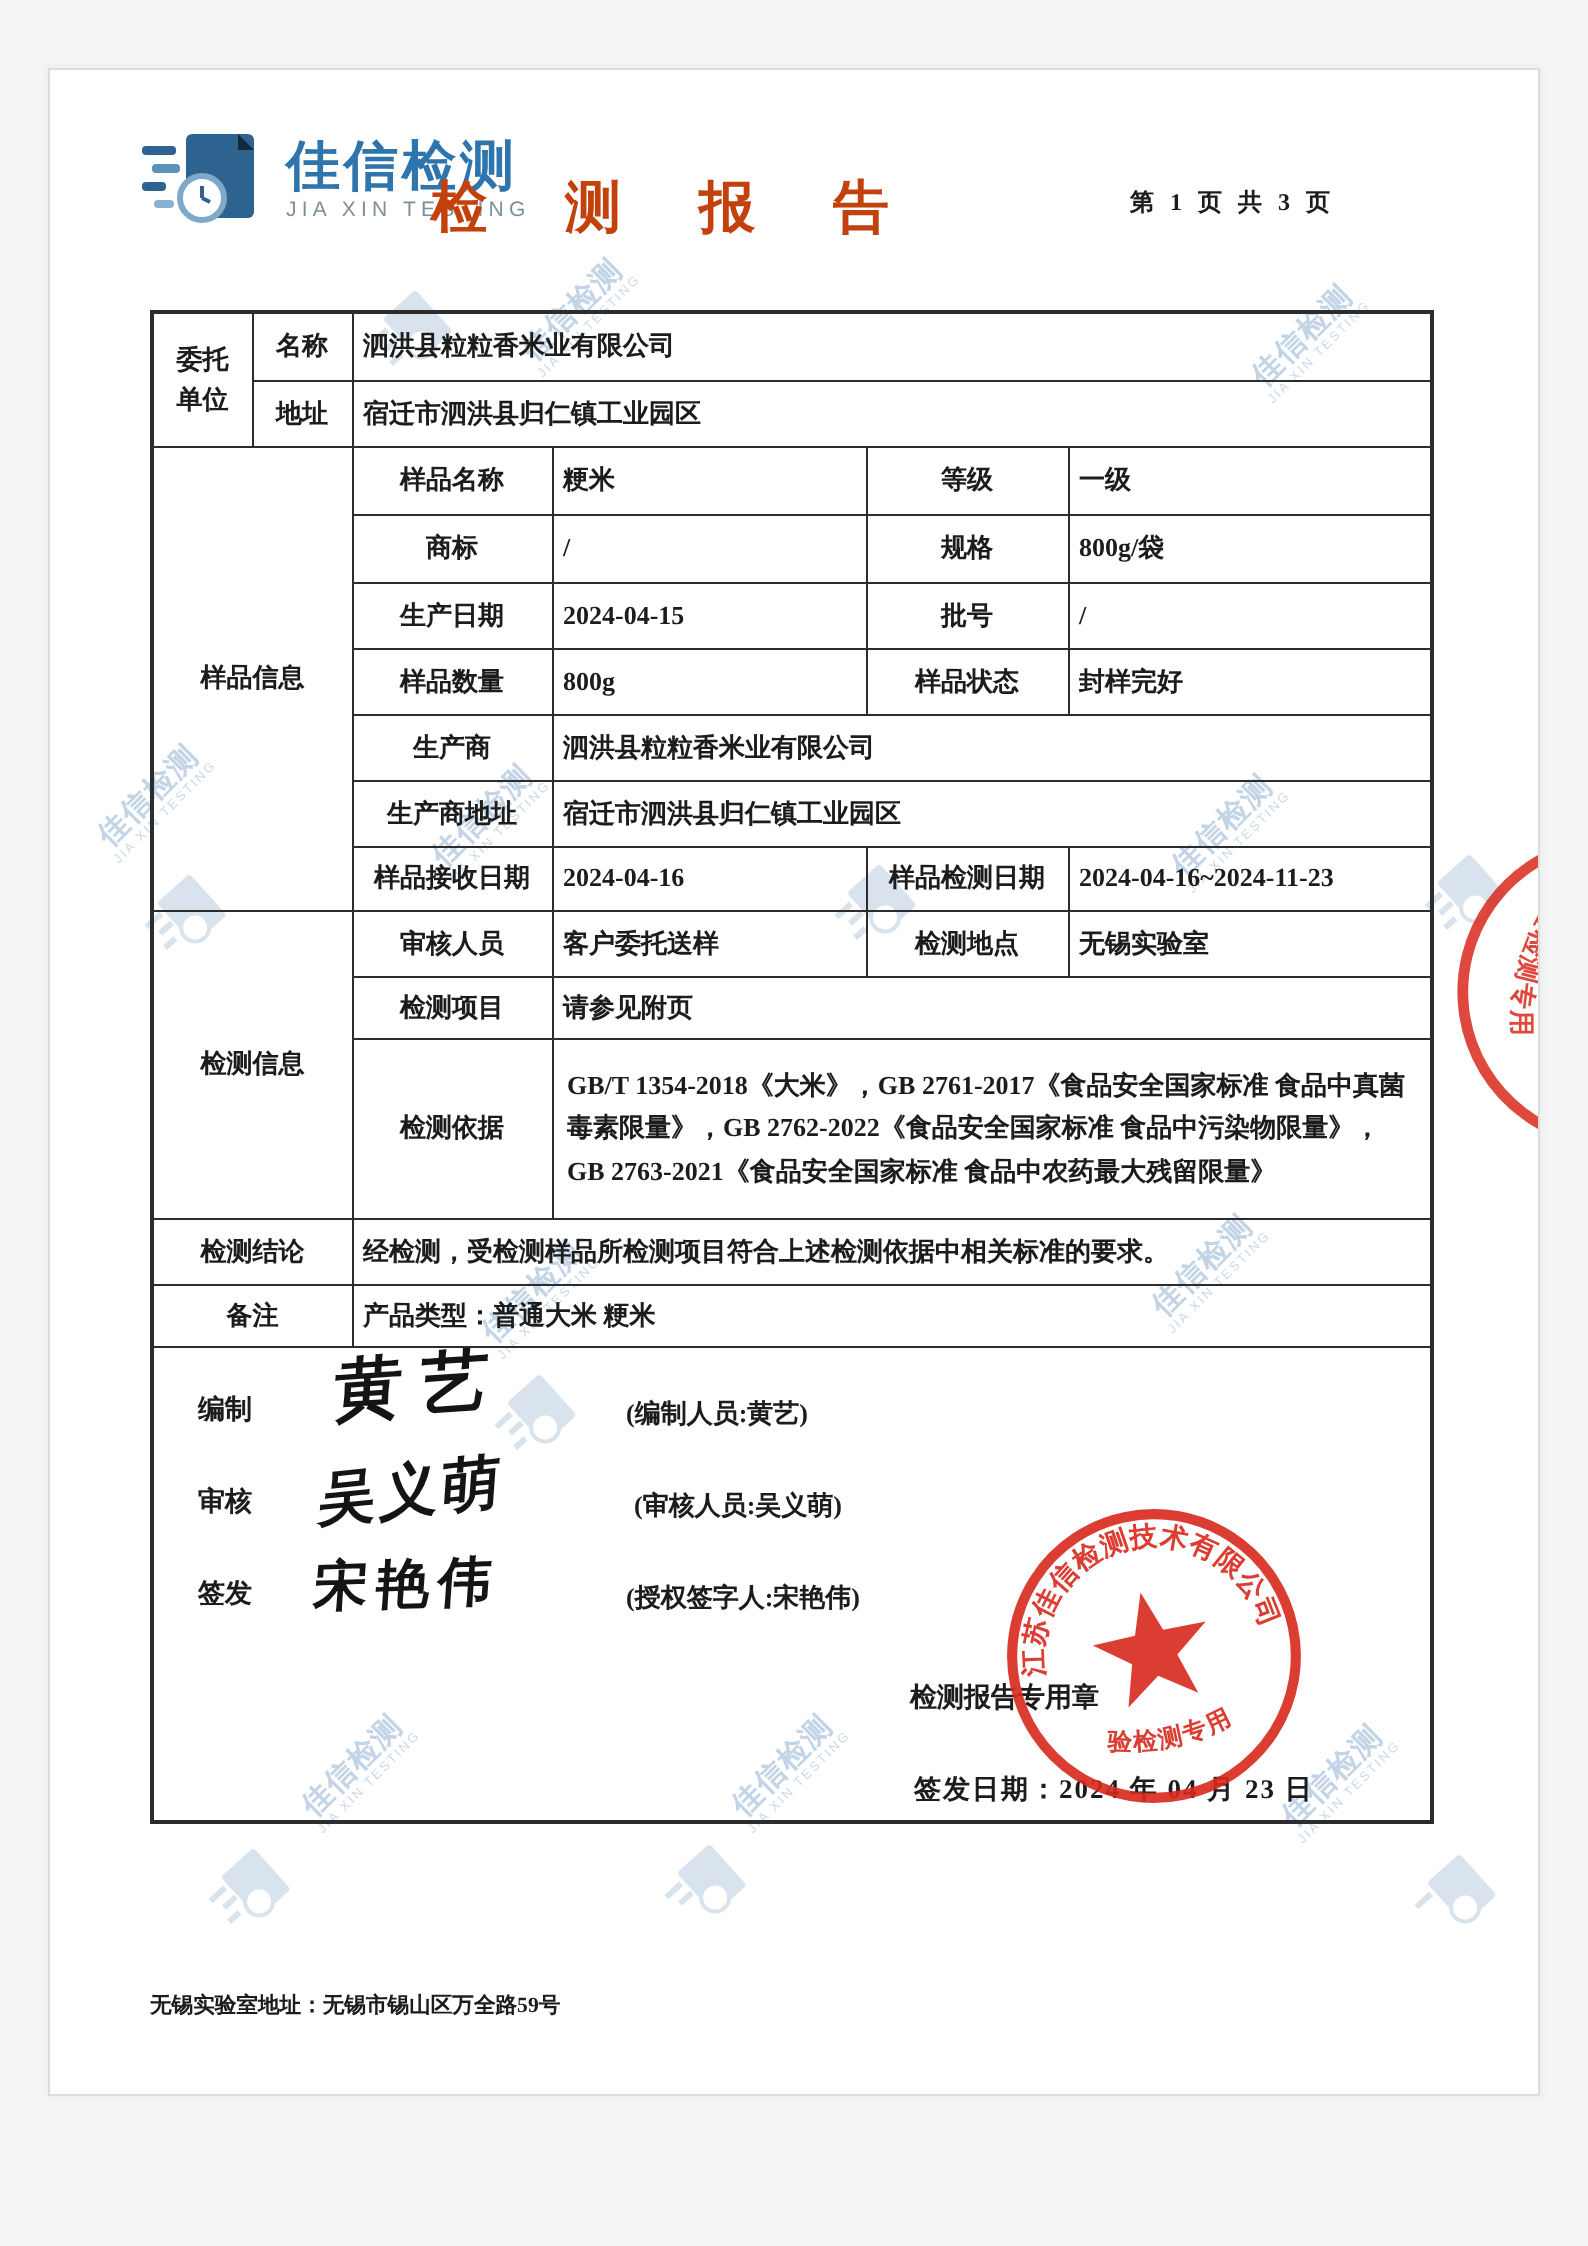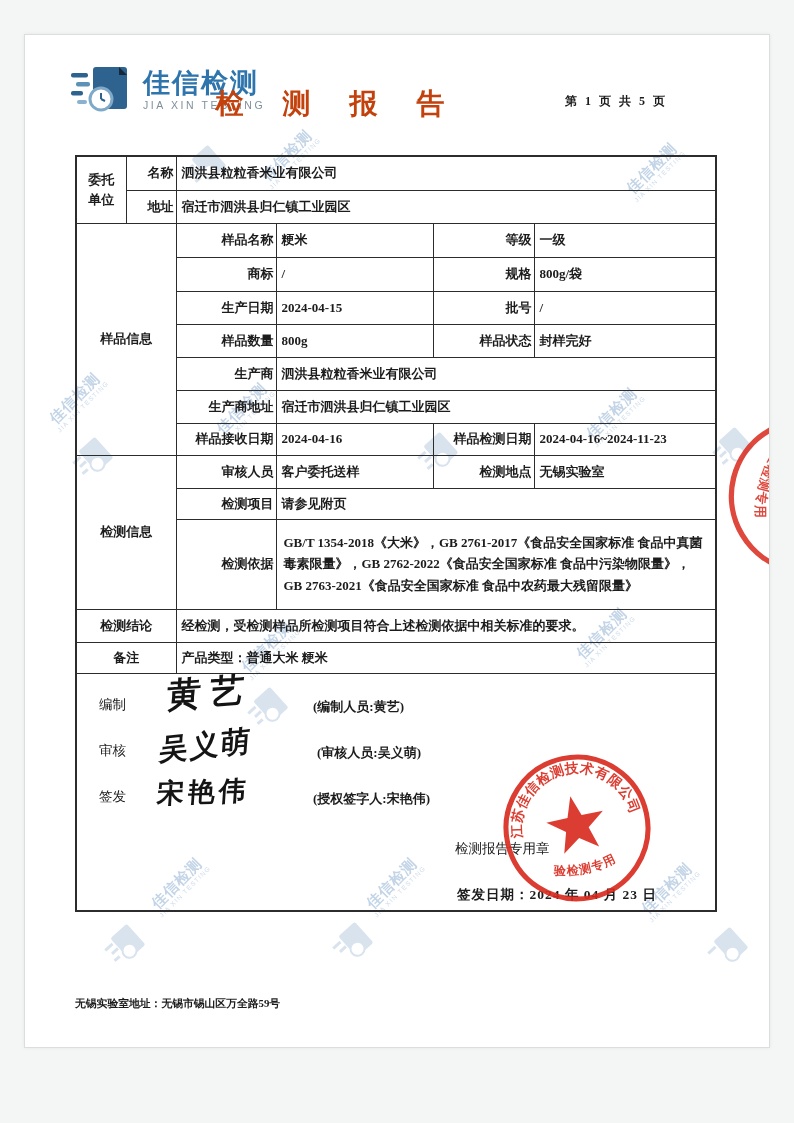--- a/index.html
+++ b/index.html
@@ -39,36 +39,36 @@
   .page-num { position:absolute; left:540px; top:58px; font-size:12px; font-weight:bold; letter-spacing:2.5px; }
   
   table.report {
     position:absolute; left:50px; top:120px;
     width:640px; border-collapse:collapse; table-layout:fixed;
     border:2px solid #2c2c2c;
     font-size:13px; font-weight:bold;
   }
   table.report td { border:1px solid #2c2c2c; vertical-align:middle; }
   td.section { text-align:center; padding:0 3px; }
-  td.lbl { text-align:right; padding:0 2px; }
+  td.lbl { text-align:center; padding:0 2px; }
   td.val { text-align:left; padding:1px 5px;margin-left:32px; }
   td.basis { line-height:1.62; padding:3px 7px; }
   .wrap2 { display:inline-block; width:2.1em; line-height:1.5; }
   
   td.sign-cell { position:relative; padding:0; }
   .abs { position:absolute; white-space:nowrap; }
   .sig {
     font-weight:bold; color:#141414;
     transform:rotate(-4deg) skewX(-8deg);
     font-family:"DejaVu Serif",serif;
   }
   .sig1 { font-size:34px; letter-spacing:9px; }
   .sig2 { font-size:29px; letter-spacing:2px; transform:rotate(-6deg) skewX(-10deg); }
   .sig3 { font-size:27px; letter-spacing:4px; transform:rotate(-2deg) skewX(-6deg); }
-  .sign-lbl { font-size:13.5px; font-weight:normal; }
+  .sign-lbl { font-size:13.5px; font-weight:bold; }
   .sign-note { font-size:13px; font-weight:bold;margin-left:12px; }
   .issue-line { font-size:13.5px; font-weight:bold; letter-spacing:1px; }
   
   .seal-main { position:absolute; left:424px; top:78px; width:152px; height:152px; transform:rotate(-12deg); opacity:0.9; }
   .seal-edge { position:absolute; left:701px; top:380px; width:162px; height:162px; transform:rotate(104deg); opacity:0.85; }
   
   .footer { position:absolute; left:50px; top:958px; width:640px; font-size:10.8px; font-weight:bold; line-height:1.9; }
   .f-row { display:flex; justify-content:space-between; }
 </style>
 </head>
@@ -188,21 +188,21 @@
     <div class="logo-text">
       <div class="logo-cn">佳信检测</div>
       <div class="logo-en">JIA XIN TESTING</div>
     </div>
   </div>
 
   <div class="title-block">
     <div class="doc-title">检 测 报 告</div>
   </div>
 
-  <div class="page-num">第 1 页 共 5 页</div>
+  <div class="page-num">第 1 页 共 3 页</div>
 
   <table class="report">
     <colgroup>
         <col style="width:50px">
         <col style="width:50px">
         <col style="width:100px">
         <col style="width:157px">
         <col style="width:101px">
         <col style="width:182px">
       </colgroup>

